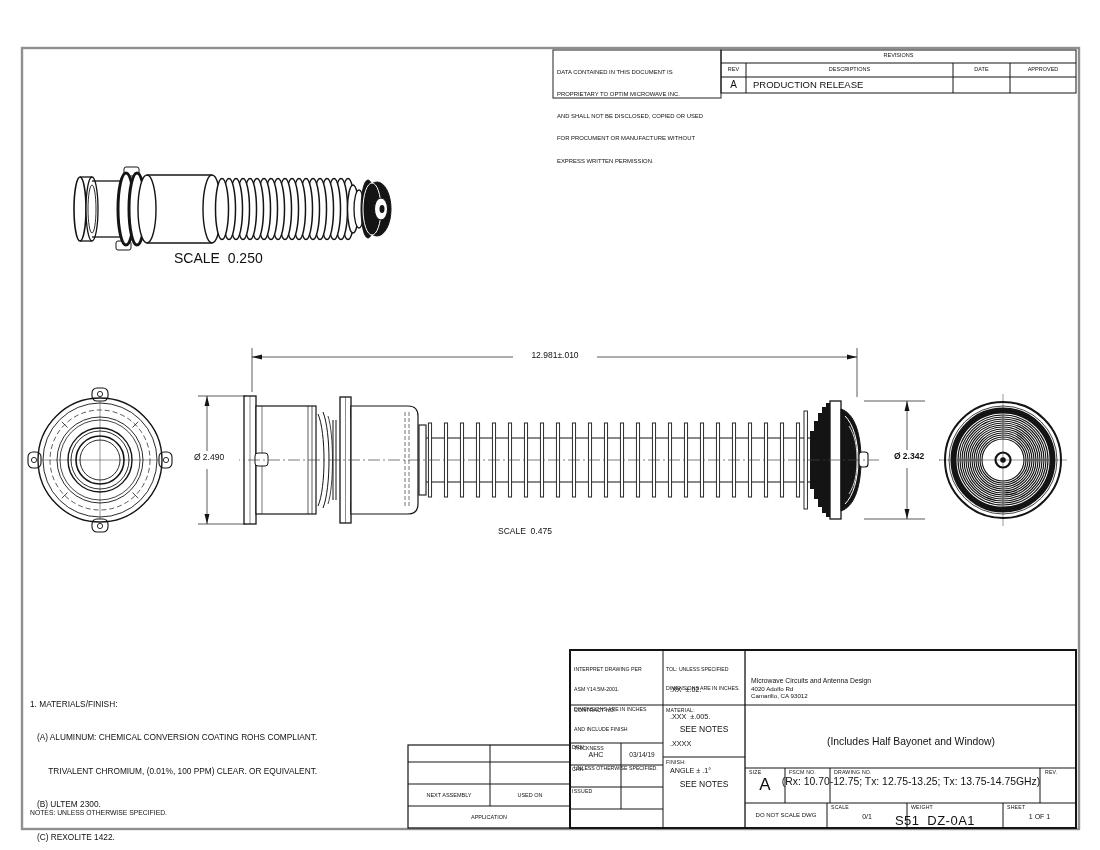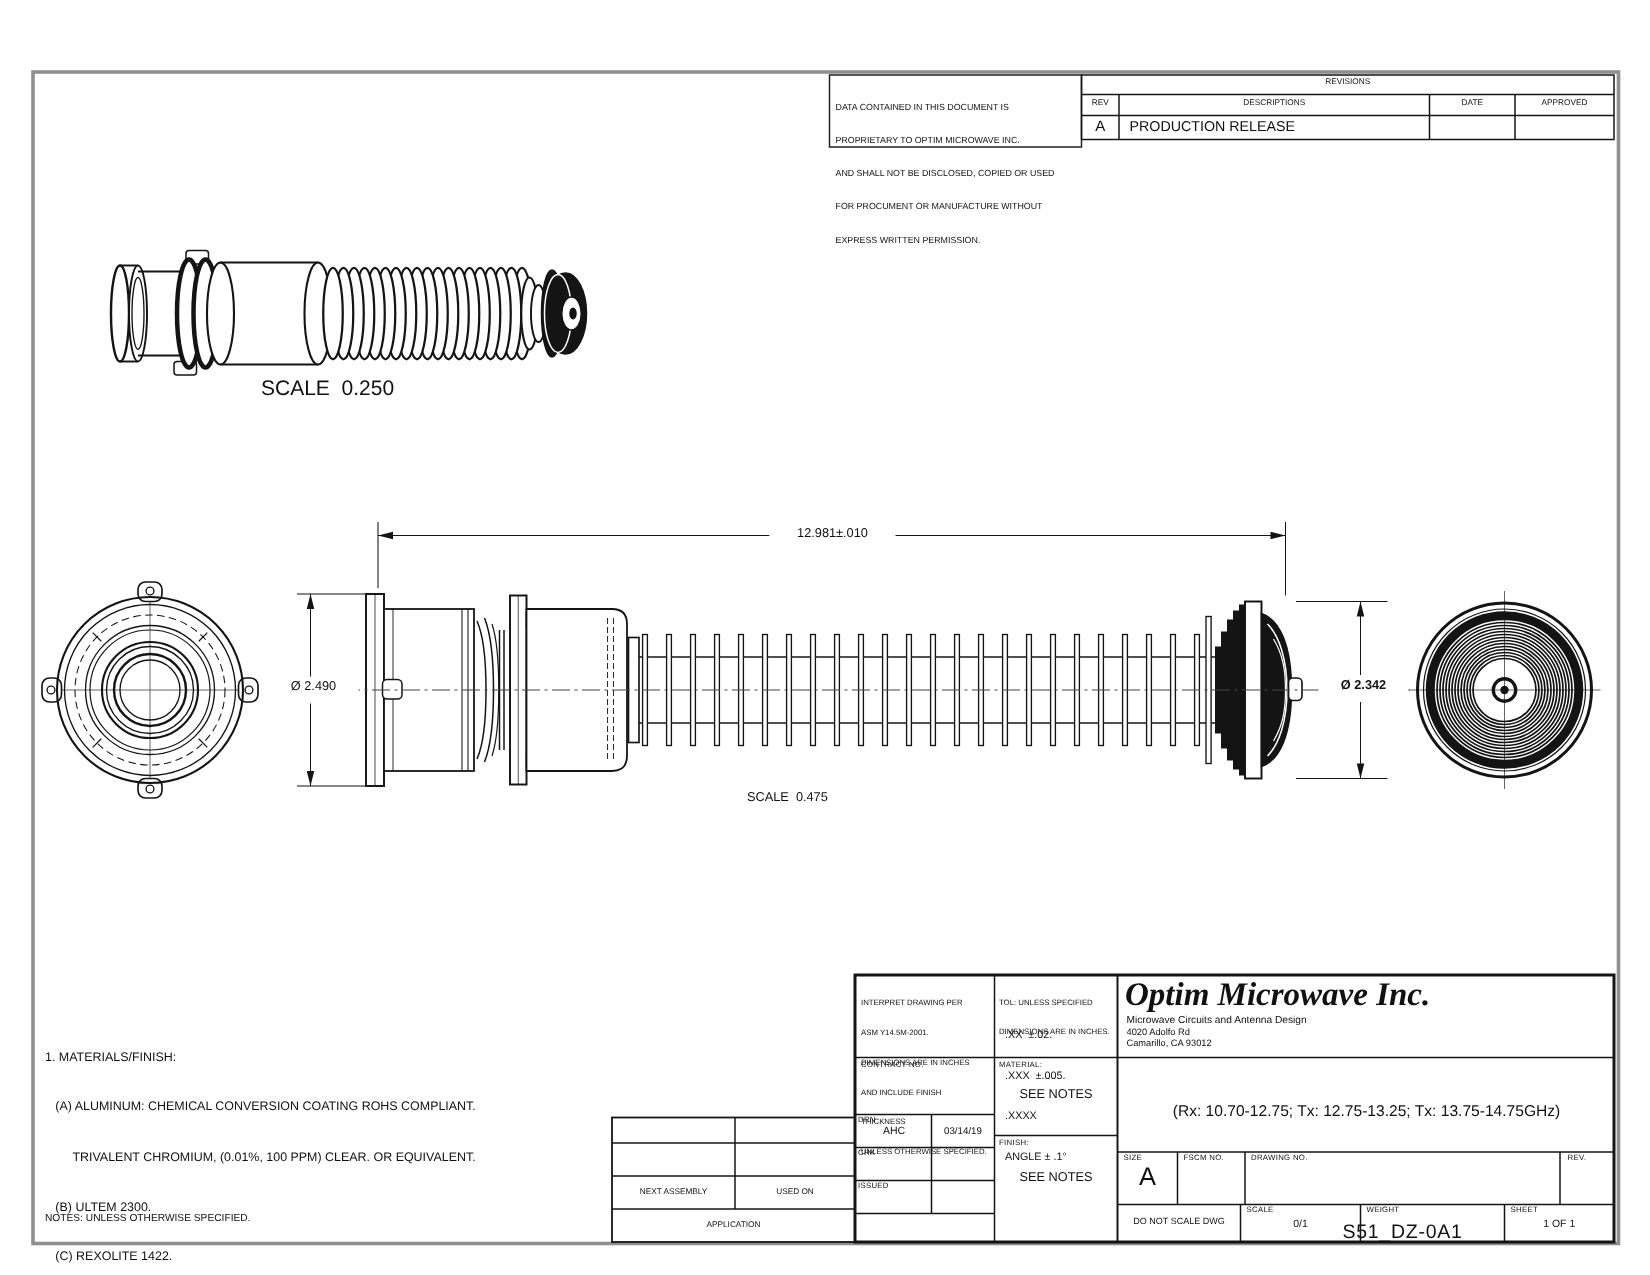--- a/index.html
+++ b/index.html
@@ -299,37 +299,37 @@
   <div>TOL: UNLESS SPECIFIED</div>
   <div>DIMENSIONS ARE IN INCHES.</div>
 </div>
 <div class="t" style="left:670px;top:667px;font-size:7.2px;line-height:9px;">
   <div>.XX  ±.02.</div>
   <div>.XXX  ±.005.</div>
   <div>.XXXX</div>
   <div>ANGLE ± .1°</div>
 </div>
 
-<div class="t logo" style="left:750px;top:650px;">Optim Microwave Inc.</div>
 <div class="t" style="left:751px;top:677px;font-size:6.8px;">Microwave Circuits and Antenna Design</div>
 <div class="t" style="left:751px;top:685px;font-size:6.2px;">4020 Adolfo Rd</div>
 <div class="t" style="left:751px;top:692px;font-size:6.2px;">Camarillo, CA 93012</div>
 
 <div class="t lbl" style="left:574px;top:708px;">CONTRACT NO.</div>
 <div class="t lbl" style="left:666px;top:708px;">MATERIAL:</div>
 <div class="t c" style="left:663px;top:725px;width:82px;font-size:8.5px;">SEE NOTES</div>
 <div class="t lbl" style="left:666px;top:760px;">FINISH:</div>
 <div class="t c" style="left:663px;top:780px;width:82px;font-size:8.5px;">SEE NOTES</div>
 <div class="t lbl" style="left:572px;top:745px;">DRN</div>
 <div class="t c" style="left:574px;top:751px;width:44px;font-size:7px;">AHC</div>
 <div class="t c" style="left:621px;top:751px;width:42px;font-size:6.5px;">03/14/19</div>
 <div class="t lbl" style="left:572px;top:767px;">CHK</div>
 <div class="t lbl" style="left:572px;top:789px;">ISSUED</div>
 
 <div class="t c" style="left:746px;top:708px;width:330px;font-size:10.4px;line-height:13.4px;">
+  <div>(Includes Half Bayonet and Window)</div>
   <div>(Rx: 10.70-12.75; Tx: 12.75-13.25; Tx: 13.75-14.75GHz)</div>
   
 </div>
 
 <div class="t lbl" style="left:749px;top:770px;">SIZE</div>
 <div class="t c" style="left:745px;top:775px;width:40px;font-size:17px;">A</div>
 <div class="t lbl" style="left:789px;top:770px;">FSCM NO.</div>
 <div class="t lbl" style="left:834px;top:770px;">DRAWING NO.</div>
 <div class="t c" style="left:830px;top:778px;width:210px;font-size:13px;letter-spacing:.5px;margin-top:36px;">S51_DZ-0A1</div>
 <div class="t lbl" style="left:1045px;top:770px;">REV.</div>

